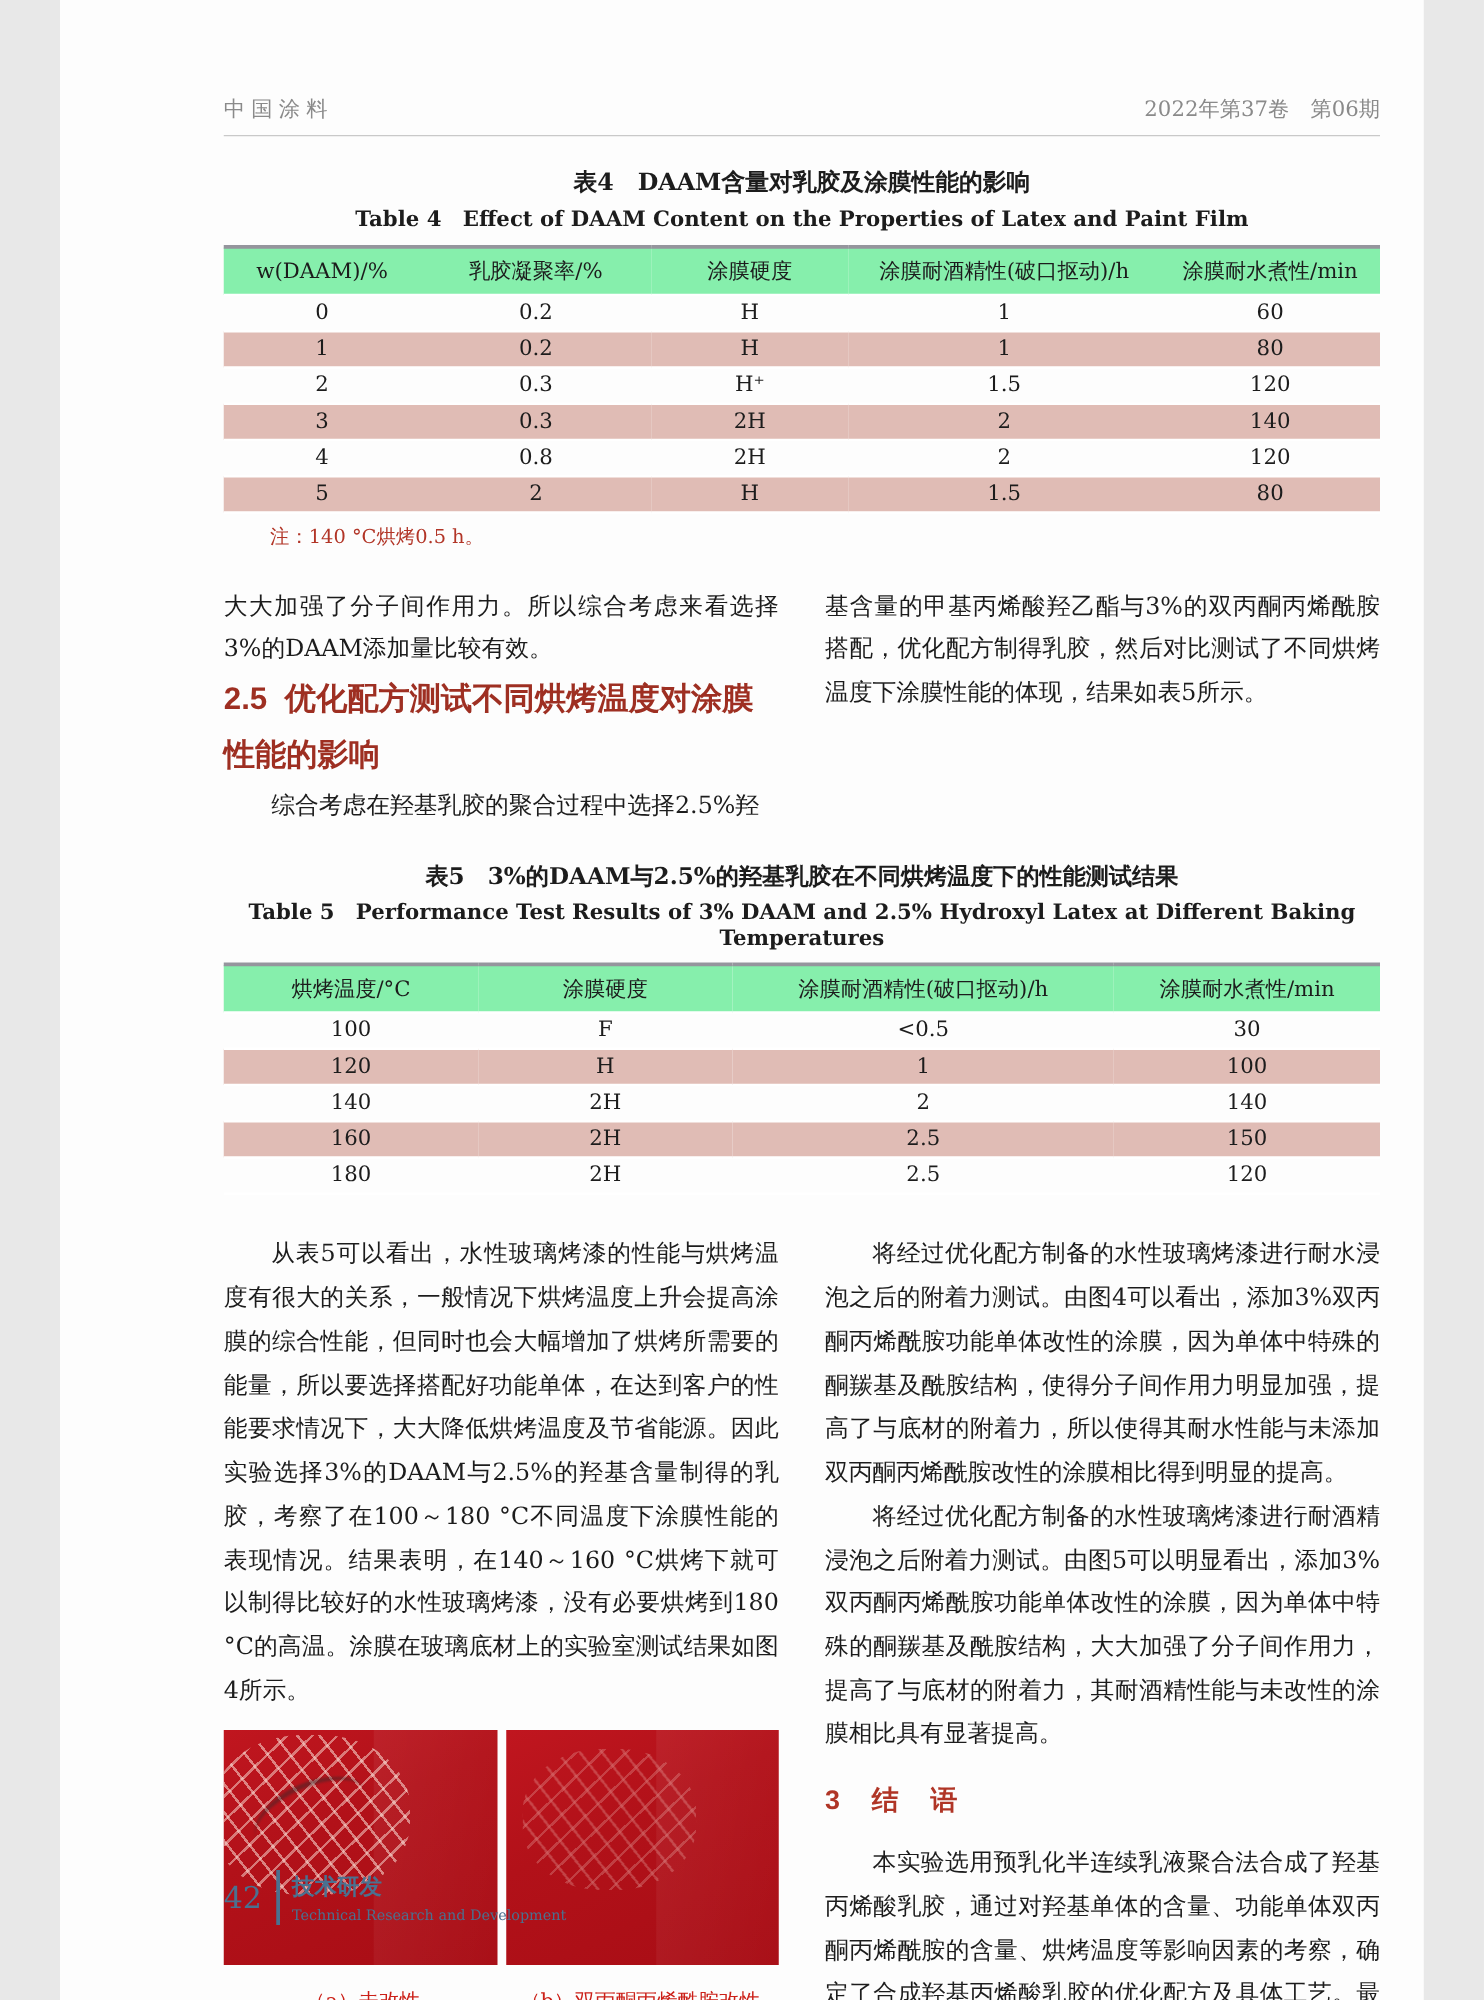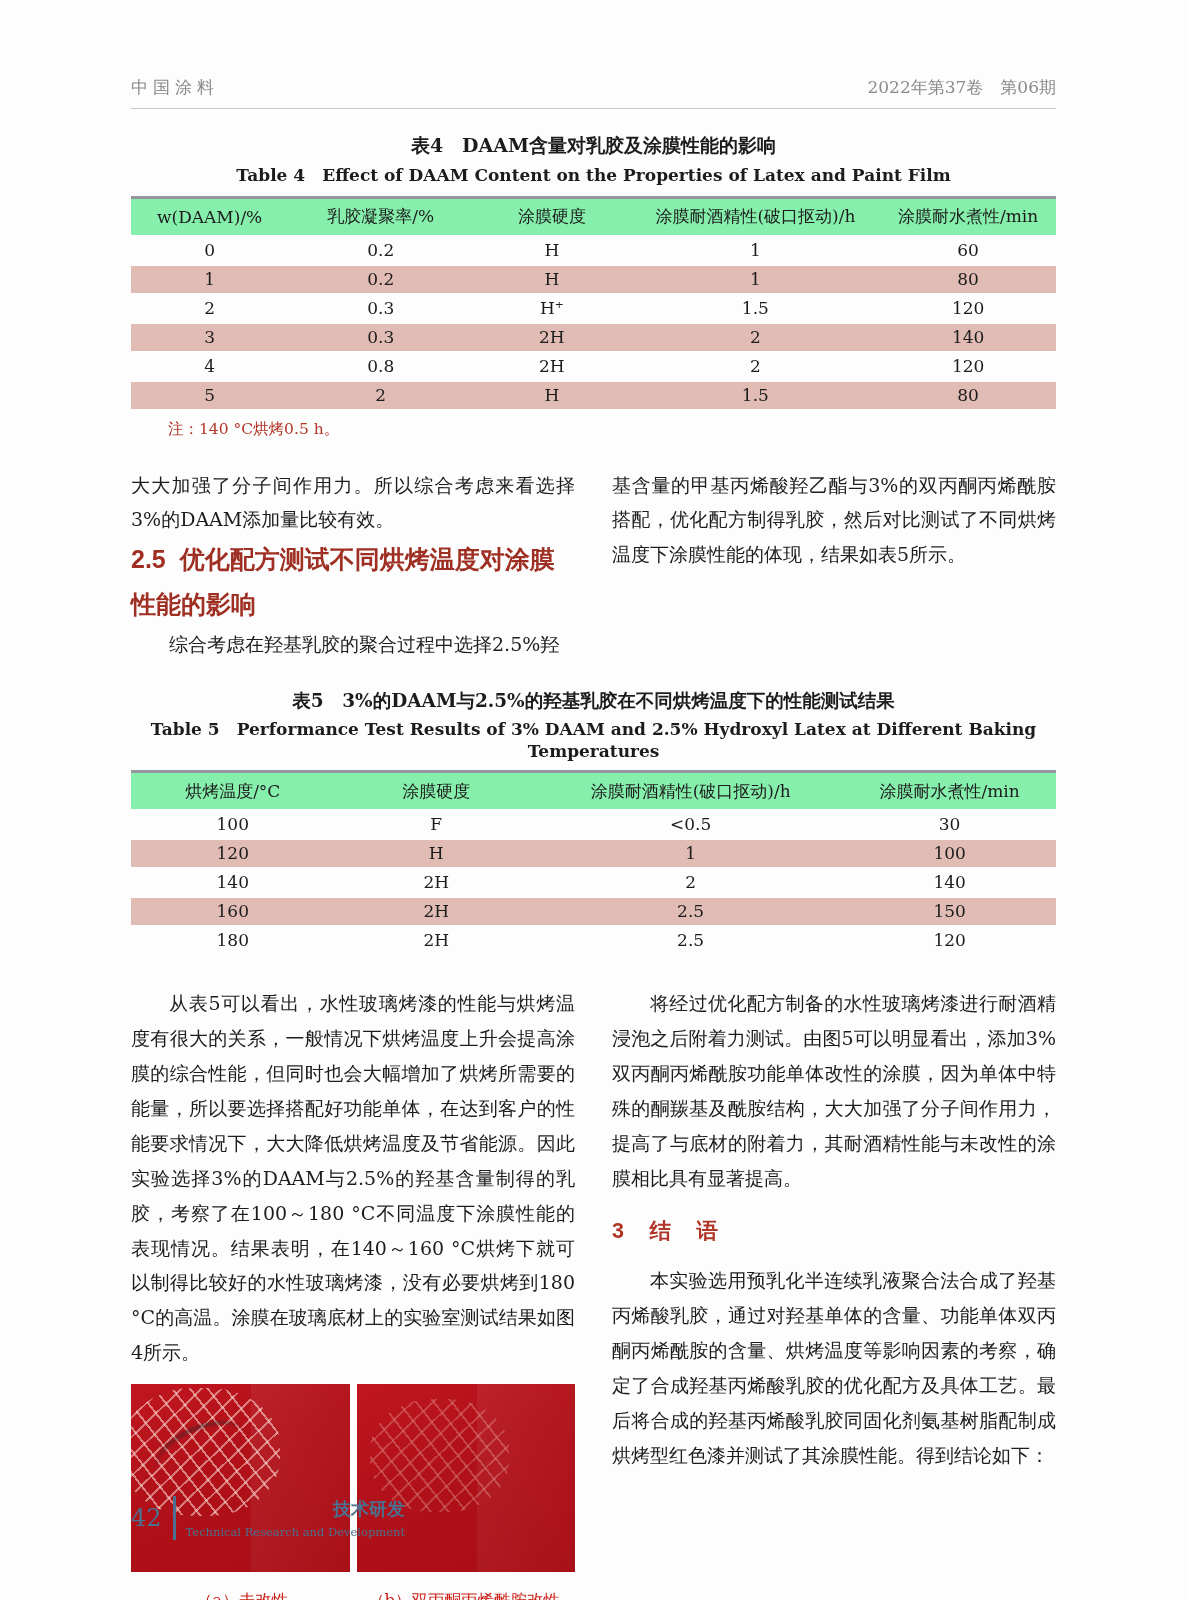--- a/index.html
+++ b/index.html
@@ -1,18 +1,18 @@
 <!DOCTYPE html>
 <html><head>
 <meta charset="utf-8">
 <style>
   * { margin:0; padding:0; box-sizing:border-box; }
   html,body { background:#e8e8e8; }
   .page {
-    position:relative; width:1187px; height:1600px; margin:0 auto;
+    position:relative; width:1091px; height:1600px; margin:0 auto;
     background:#fdfdfd; overflow:hidden;
     font-family:"DejaVu Serif","Liberation Serif",serif; color:#1c1c1c;
   }
   .content { position:absolute; left:131px; top:0; width:925px; }
 
   
   .page-header { display:flex; justify-content:space-between; align-items:flex-end;
     margin-top:76px; padding-bottom:9px; border-bottom:1.5px solid #c9c9c9;
     color:#8a8a8a; font-size:17px; }
   .journal-name { letter-spacing:5px; }
@@ -62,21 +62,21 @@
   .film-labels span { flex:1; text-align:center; }
   .fig-cap-zh { margin-top:10px; text-align:center; font-weight:bold; font-size:18.5px; }
 
   
   .heading-3 { color:#b03526; font-weight:bold; font-size:21.5px;
     font-family:"Liberation Sans","DejaVu Sans",sans-serif;
     margin:16px 0 12px; text-align:left; letter-spacing:2px; }
 
   
   .page-footer { position:absolute; left:131px; top:1496px; display:flex;
-    align-items:center; color:#4a7190;text-align:right; }
+    align-items:center; color:#4a7190; }
   .page-number { font-size:24px; margin-right:11px; }
   .footer-bar { width:3px; height:44px; background:#4a7190; margin-right:10px; }
   .footer-col .sec-zh { font-family:"Liberation Sans","DejaVu Sans",sans-serif;
     font-weight:bold; font-size:18px; }
   .footer-col .sec-en { font-size:11.5px; margin-top:4px; }
 </style>
 </head>
 <body>
 
 <div class="page">
@@ -223,20 +223,21 @@
           <div class="film-labels">
             <span>（a）未改性</span>
             <span>（b）双丙酮丙烯酰胺改性</span>
           </div>
           <div class="fig-cap-zh">图4　涂膜耐水性能对比测试</div>
 
         </div>
       </div>
 
       <div class="col">
+        <div class="para-indent">将经过优化配方制备的水性玻璃烤漆进行耐水浸泡之后的附着力测试。由图4可以看出，添加3%双丙酮丙烯酰胺功能单体改性的涂膜，因为单体中特殊的酮羰基及酰胺结构，使得分子间作用力明显加强，提高了与底材的附着力，所以使得其耐水性能与未添加双丙酮丙烯酰胺改性的涂膜相比得到明显的提高。</div>
         <div class="para-indent">将经过优化配方制备的水性玻璃烤漆进行耐酒精浸泡之后附着力测试。由图5可以明显看出，添加3%双丙酮丙烯酰胺功能单体改性的涂膜，因为单体中特殊的酮羰基及酰胺结构，大大加强了分子间作用力，提高了与底材的附着力，其耐酒精性能与未改性的涂膜相比具有显著提高。</div>
         <div class="heading-3">3　结　语</div>
         <div class="para-indent">本实验选用预乳化半连续乳液聚合法合成了羟基丙烯酸乳胶，通过对羟基单体的含量、功能单体双丙酮丙烯酰胺的含量、烘烤温度等影响因素的考察，确定了合成羟基丙烯酸乳胶的优化配方及具体工艺。最后将合成的羟基丙烯酸乳胶同固化剂氨基树脂配制成烘烤型红色漆并测试了其涂膜性能。得到结论如下：</div>
 
       </div>
     </div>
 
   </div>
 
   <div class="page-footer">

